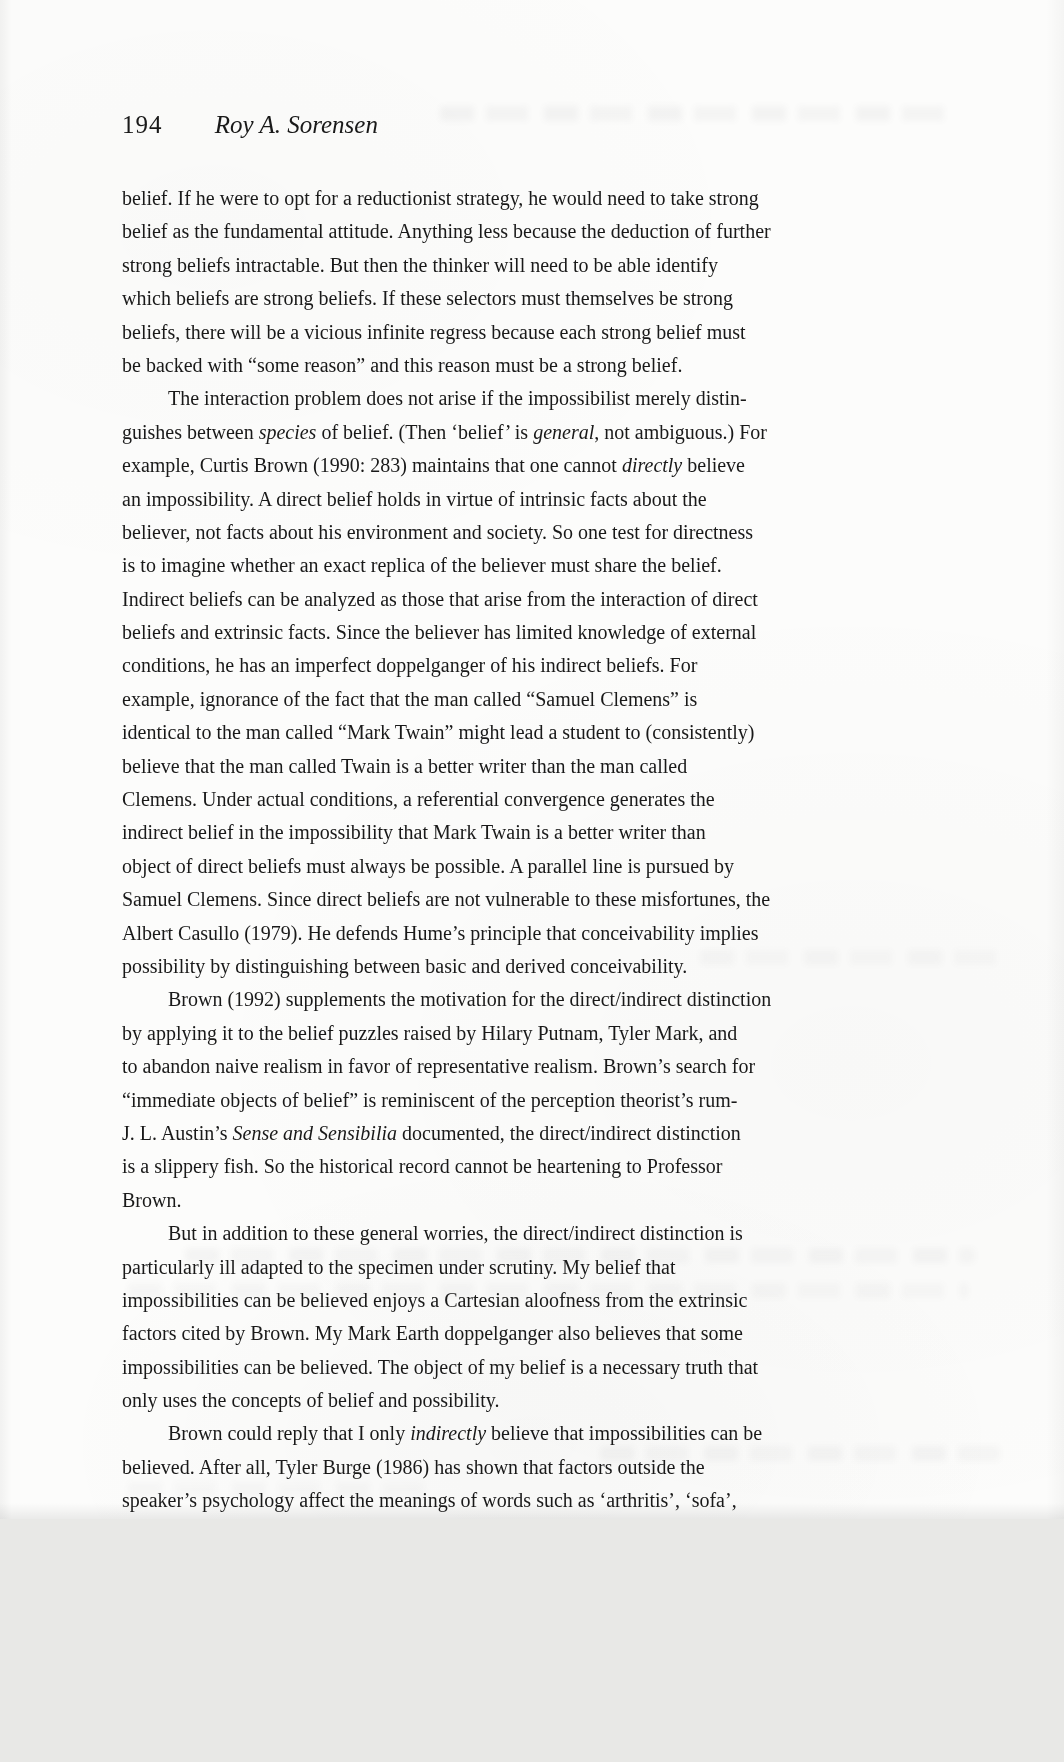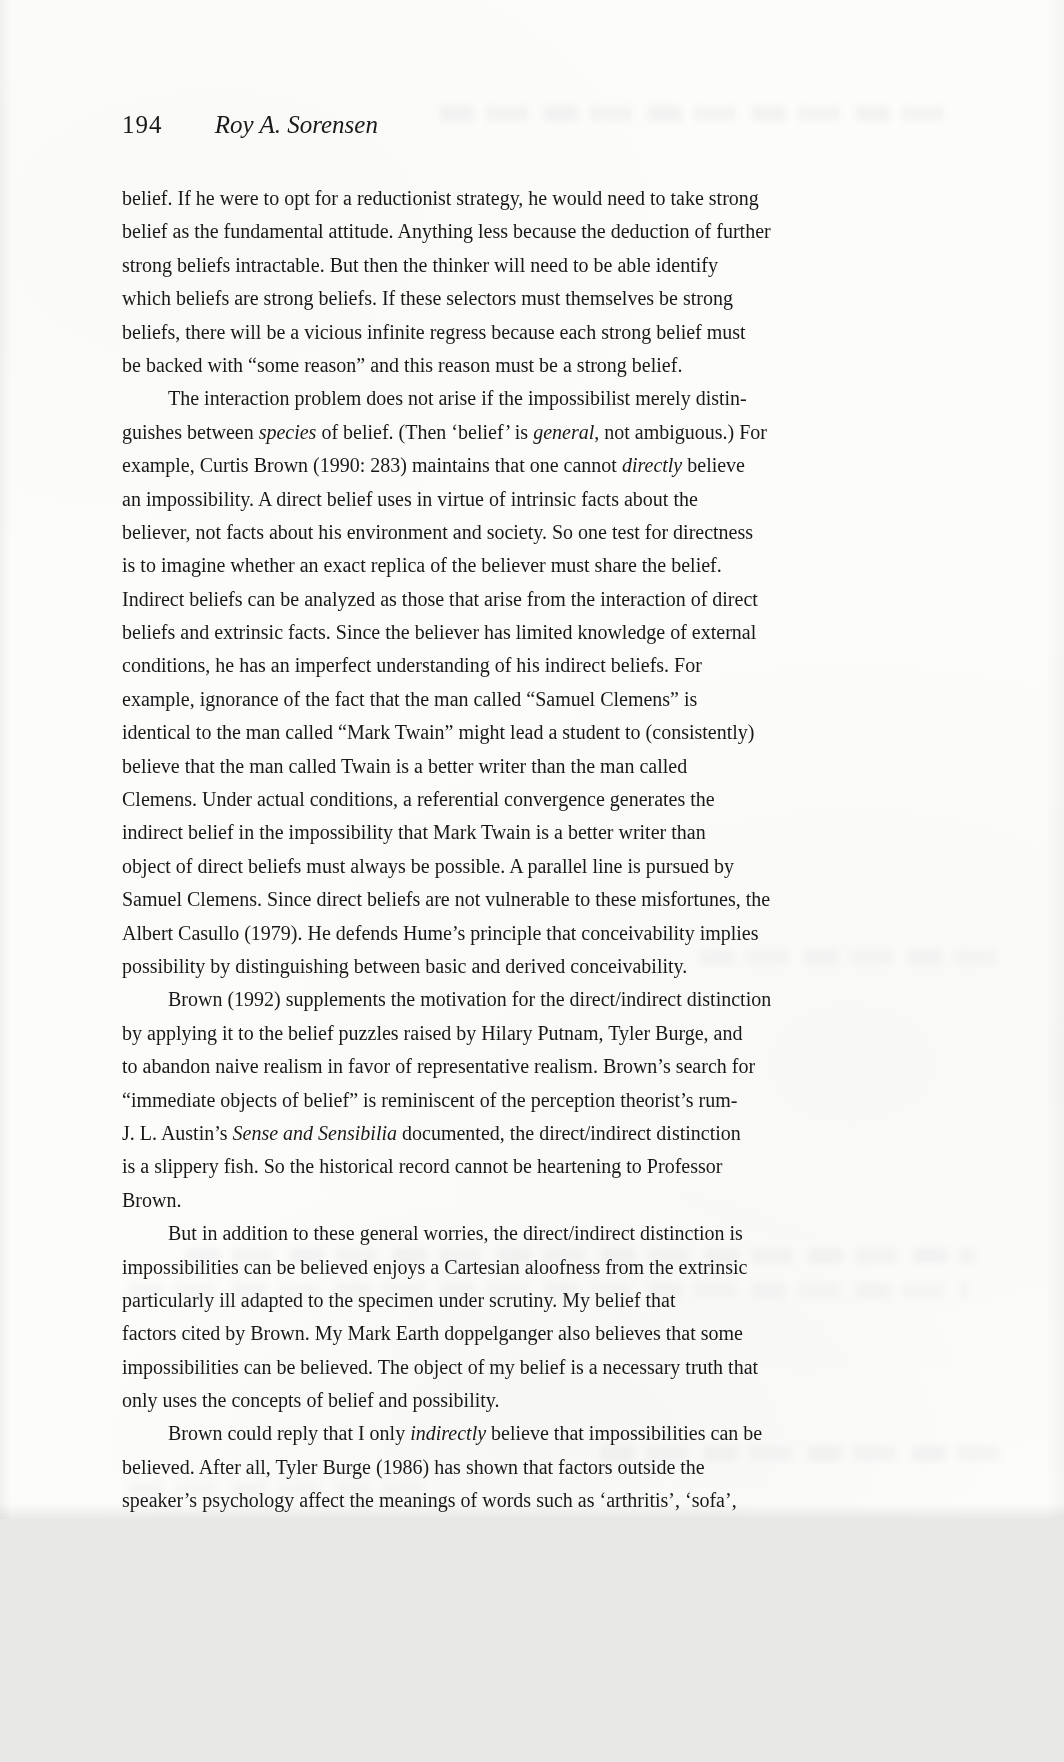--- a/index.html
+++ b/index.html
@@ -99,45 +99,45 @@
   <div class="page-body" id="page-body">
       <div class="line" style="word-spacing: 0px;"><span>belief. If he were to opt for a reductionist strategy, he would need to take strong</span></div>
       <div class="line" style="word-spacing: 0px;"><span>belief as the fundamental attitude. Anything less because the deduction of further</span></div>
       <div class="line" style="word-spacing: 0px;"><span>strong beliefs intractable. But then the thinker will need to be able identify</span></div>
       <div class="line" style="word-spacing: 0px;"><span>which beliefs are strong beliefs. If these selectors must themselves be strong</span></div>
       <div class="line" style="word-spacing: 0px;"><span>beliefs, there will be a vicious infinite regress because each strong belief must</span></div>
       <div class="line"><span>be backed with “some reason” and this reason must be a strong belief.</span></div>
       <div class="line indent" style="word-spacing: 0px;"><span>The interaction problem does not arise if the impossibilist merely distin-</span></div>
       <div class="line" style="word-spacing: 0px;"><span>guishes between </span><span class="it">species</span><span> of belief. (Then ‘belief’ is </span><span class="it">general</span><span>, not ambiguous.) For</span></div>
       <div class="line" style="word-spacing: 0px;"><span>example, Curtis Brown (1990: 283) maintains that one cannot </span><span class="it">directly</span><span> believe</span></div>
-      <div class="line" style="word-spacing: 0px;"><span>an impossibility. A direct belief uses in virtue of intrinsic facts about the</span></div>
+      <div class="line" style="word-spacing: 0px;"><span>an impossibility. A direct belief holds in virtue of intrinsic facts about the</span></div>
       <div class="line" style="word-spacing: 0px;"><span>believer, not facts about his environment and society. So one test for directness</span></div>
       <div class="line" style="word-spacing: 0px;"><span>is to imagine whether an exact replica of the believer must share the belief.</span></div>
       <div class="line" style="word-spacing: 0px;"><span>Indirect beliefs can be analyzed as those that arise from the interaction of direct</span></div>
       <div class="line" style="word-spacing: 0px;"><span>beliefs and extrinsic facts. Since the believer has limited knowledge of external</span></div>
-      <div class="line" style="word-spacing: 0px;"><span>conditions, he has an imperfect understanding of his indirect beliefs. For</span></div>
+      <div class="line" style="word-spacing: 0px;"><span>conditions, he has an imperfect doppelganger of his indirect beliefs. For</span></div>
       <div class="line" style="word-spacing: 0px;"><span>example, ignorance of the fact that the man called “Samuel Clemens” is</span></div>
       <div class="line" style="word-spacing: 0px;"><span>identical to the man called “Mark Twain” might lead a student to (consistently)</span></div>
       <div class="line" style="word-spacing: 0px;"><span>believe that the man called Twain is a better writer than the man called</span></div>
       <div class="line" style="word-spacing: 0px;"><span>Clemens. Under actual conditions, a referential convergence generates the</span></div>
       <div class="line" style="word-spacing: 0px;"><span>indirect belief in the impossibility that Mark Twain is a better writer than</span></div>
       <div class="line" style="word-spacing: 0px;"><span>object of direct beliefs must always be possible. A parallel line is pursued by</span></div>
       <div class="line" style="word-spacing: 0px;"><span>Samuel Clemens. Since direct beliefs are not vulnerable to these misfortunes, the</span></div>
       <div class="line" style="word-spacing: 0px;"><span>Albert Casullo (1979). He defends Hume’s principle that conceivability implies</span></div>
       <div class="line"><span>possibility by distinguishing between basic and derived conceivability.</span></div>
       <div class="line indent" style="word-spacing: 0px;"><span>Brown (1992) supplements the motivation for the direct/indirect distinction</span></div>
-      <div class="line" style="word-spacing: 0px;"><span>by applying it to the belief puzzles raised by Hilary Putnam, Tyler Burge, and</span></div>
+      <div class="line" style="word-spacing: 0px;"><span>by applying it to the belief puzzles raised by Hilary Putnam, Tyler Mark, and</span></div>
       <div class="line" style="word-spacing: 0px;"><span>to abandon naive realism in favor of representative realism. Brown’s search for</span></div>
       <div class="line" style="word-spacing: 0px;"><span>“immediate objects of belief” is reminiscent of the perception theorist’s rum-</span></div>
       <div class="line" style="word-spacing: 0px;"><span>J. L. Austin’s </span><span class="it">Sense and Sensibilia</span><span> documented, the direct/indirect distinction</span></div>
       <div class="line" style="word-spacing: 0px;"><span>is a slippery fish. So the historical record cannot be heartening to Professor</span></div>
       <div class="line"><span>Brown.</span></div>
       <div class="line indent" style="word-spacing: 0px;"><span>But in addition to these general worries, the direct/indirect distinction is</span></div>
+      <div class="line" style="word-spacing: 0px;"><span>particularly ill adapted to the specimen under scrutiny. My belief that</span></div>
       <div class="line" style="word-spacing: 0px;"><span>impossibilities can be believed enjoys a Cartesian aloofness from the extrinsic</span></div>
-      <div class="line" style="word-spacing: 0px;"><span>particularly ill adapted to the specimen under scrutiny. My belief that</span></div>
       <div class="line" style="word-spacing: 0px;"><span>factors cited by Brown. My Mark Earth doppelganger also believes that some</span></div>
       <div class="line" style="word-spacing: 0px;"><span>impossibilities can be believed. The object of my belief is a necessary truth that</span></div>
       <div class="line"><span>only uses the concepts of belief and possibility.</span></div>
       <div class="line indent" style="word-spacing: 0px;"><span>Brown could reply that I only </span><span class="it">indirectly</span><span> believe that impossibilities can be</span></div>
       <div class="line" style="word-spacing: 0px;"><span>believed. After all, Tyler Burge (1986) has shown that factors outside the</span></div>
       <div class="line" style="word-spacing: 0px;"><span>speaker’s psychology affect the meanings of words such as ‘arthritis’, ‘sofa’,</span></div>
       <div class="line" style="word-spacing: 0px;"><span>and ‘contract’. Perhaps similar examples could be constructed for ‘possible’,</span></div>
     </div>
 
   <div class="artifact" style="left:440px; top:106px; width:520px;"></div>

